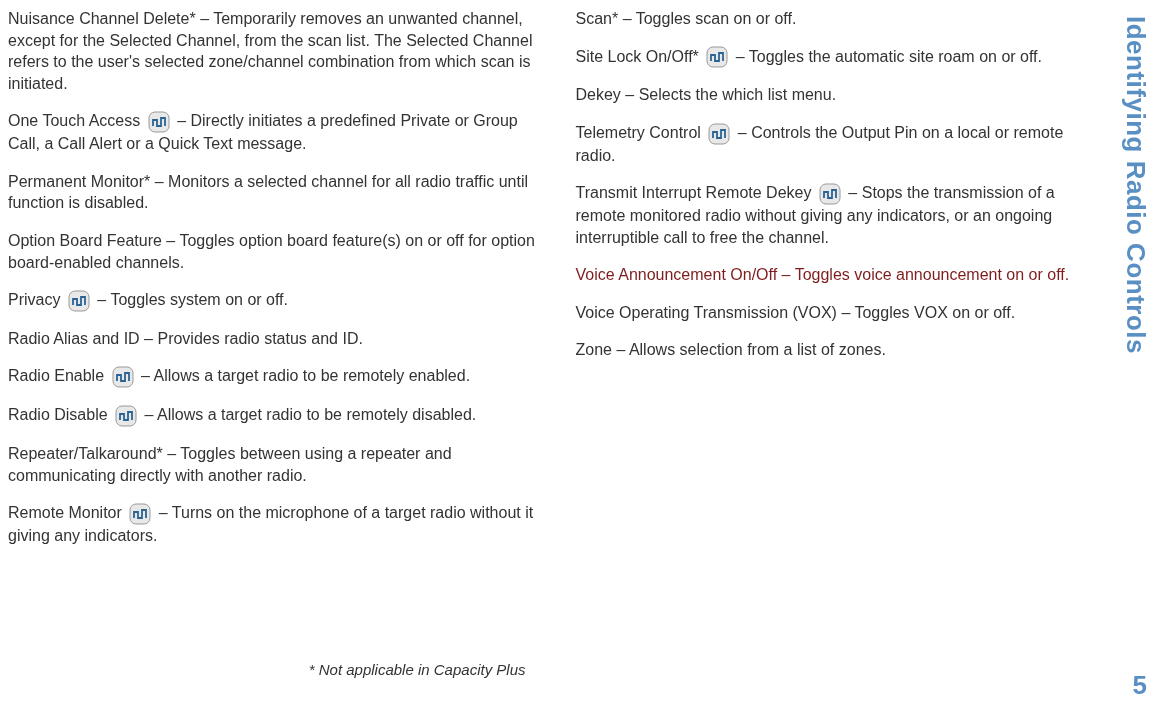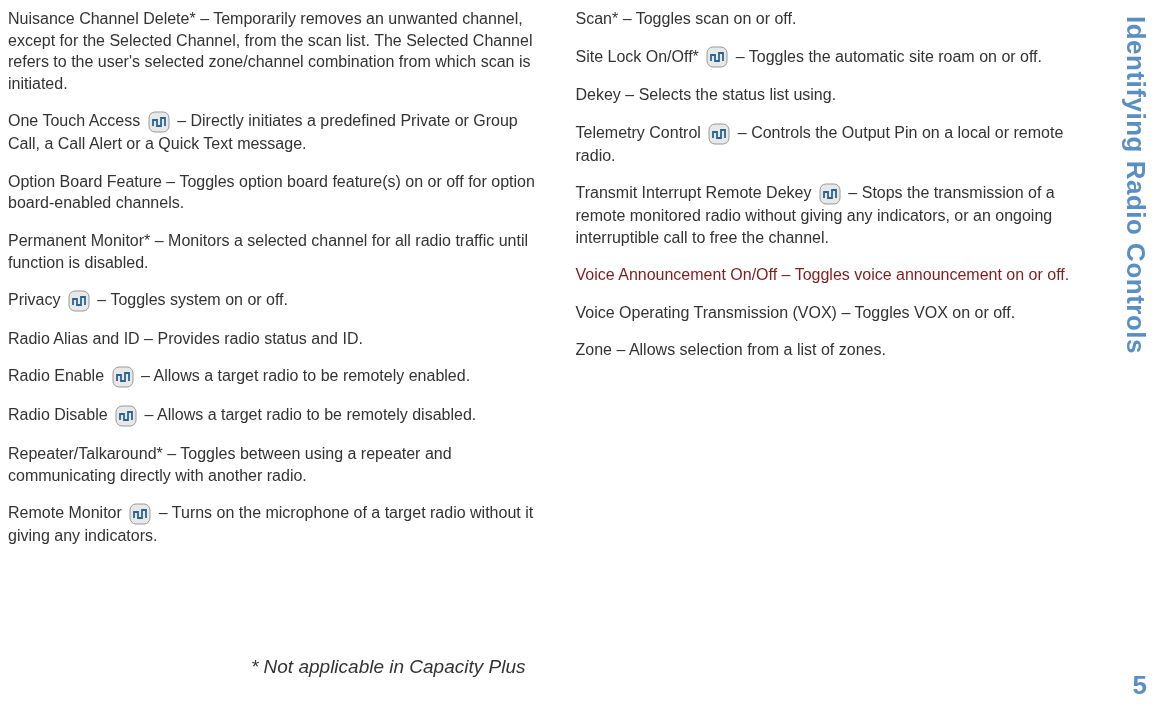--- a/index.html
+++ b/index.html
@@ -31,21 +31,21 @@
     .dash { }
     .accent { color: #7f1d1d; }
     .icon {
       display: inline-block;
       vertical-align: middle;
       margin: 0 3px;
     }
     .icon svg { display: block; }
     .footnote {
       font-style: italic;
-      font-size: 19px;
+      font-size: 15px;
       text-align: right;
       margin-top: auto;
       padding-right: 10px;
     }
     .sidebar-title {
       position: absolute;
       right: 12px;
       top: 16px;
       writing-mode: vertical-rl;
       font-size: 26px;
@@ -65,22 +65,22 @@
 </head>
 <body>
 
 <div class="columns">
   <div class="col" id="col-left">
       <div class="entry"><span class="term">Nuisance Channel Delete*</span> <span class="dash">–</span> <span>Temporarily removes an unwanted channel, except for the Selected Channel, from the scan list. The Selected Channel refers to the user's selected zone/channel combination from which scan is initiated.</span></div>
       <div class="entry"><span class="term">One Touch Access</span> <span class="icon"><svg width="22" height="22" viewBox="0 0 22 22">
             <rect x="1" y="1" width="20" height="20" rx="6" ry="6" fill="#e8e8e8" stroke="#999" stroke-width="1"></rect>
             <path d="M5 15 L5 9 L9 9 L9 15 L13 15 L13 7 L17 7 L17 15" fill="none" stroke="#2a6496" stroke-width="1.8"></path>
           </svg></span>  <span class="dash">–</span> <span>Directly initiates a predefined Private or Group Call, a Call Alert or a Quick Text message.</span></div>
+      <div class="entry"><span class="term">Permanent Monitor*</span> <span class="dash">–</span> <span>Monitors a selected channel for all radio traffic until function is disabled.</span></div>
       <div class="entry"><span class="term">Option Board Feature</span> <span class="dash">–</span> <span>Toggles option board feature(s) on or off for option board-enabled channels.</span></div>
-      <div class="entry"><span class="term">Permanent Monitor*</span> <span class="dash">–</span> <span>Monitors a selected channel for all radio traffic until function is disabled.</span></div>
       <div class="entry"><span class="term">Privacy</span> <span class="icon"><svg width="22" height="22" viewBox="0 0 22 22">
             <rect x="1" y="1" width="20" height="20" rx="6" ry="6" fill="#e8e8e8" stroke="#999" stroke-width="1"></rect>
             <path d="M5 15 L5 9 L9 9 L9 15 L13 15 L13 7 L17 7 L17 15" fill="none" stroke="#2a6496" stroke-width="1.8"></path>
           </svg></span>  <span class="dash">–</span> <span>Toggles system on or off.</span></div>
       <div class="entry"><span class="term">Radio Alias and ID</span> <span class="dash">–</span> <span>Provides radio status and ID.</span></div>
       <div class="entry"><span class="term">Radio Enable</span> <span class="icon"><svg width="22" height="22" viewBox="0 0 22 22">
             <rect x="1" y="1" width="20" height="20" rx="6" ry="6" fill="#e8e8e8" stroke="#999" stroke-width="1"></rect>
             <path d="M5 15 L5 9 L9 9 L9 15 L13 15 L13 7 L17 7 L17 15" fill="none" stroke="#2a6496" stroke-width="1.8"></path>
           </svg></span>  <span class="dash">–</span> <span>Allows a target radio to be remotely enabled.</span></div>
       <div class="entry"><span class="term">Radio Disable</span> <span class="icon"><svg width="22" height="22" viewBox="0 0 22 22">
@@ -93,21 +93,21 @@
             <path d="M5 15 L5 9 L9 9 L9 15 L13 15 L13 7 L17 7 L17 15" fill="none" stroke="#2a6496" stroke-width="1.8"></path>
           </svg></span>  <span class="dash">–</span> <span>Turns on the microphone of a target radio without it giving any indicators.</span></div>
       <div class="footnote">* Not applicable in Capacity Plus</div>
     </div>
   <div class="col" id="col-right">
       <div class="entry"><span class="term">Scan*</span> <span class="dash">–</span> <span>Toggles scan on or off.</span></div>
       <div class="entry"><span class="term">Site Lock On/Off*</span> <span class="icon"><svg width="22" height="22" viewBox="0 0 22 22">
             <rect x="1" y="1" width="20" height="20" rx="6" ry="6" fill="#e8e8e8" stroke="#999" stroke-width="1"></rect>
             <path d="M5 15 L5 9 L9 9 L9 15 L13 15 L13 7 L17 7 L17 15" fill="none" stroke="#2a6496" stroke-width="1.8"></path>
           </svg></span>  <span class="dash">–</span> <span>Toggles the automatic site roam on or off.</span></div>
-      <div class="entry"><span class="term">Dekey</span> <span class="dash">–</span> <span>Selects the status list using.</span></div>
+      <div class="entry"><span class="term">Dekey</span> <span class="dash">–</span> <span>Selects the which list menu.</span></div>
       <div class="entry"><span class="term">Telemetry Control</span> <span class="icon"><svg width="22" height="22" viewBox="0 0 22 22">
             <rect x="1" y="1" width="20" height="20" rx="6" ry="6" fill="#e8e8e8" stroke="#999" stroke-width="1"></rect>
             <path d="M5 15 L5 9 L9 9 L9 15 L13 15 L13 7 L17 7 L17 15" fill="none" stroke="#2a6496" stroke-width="1.8"></path>
           </svg></span>  <span class="dash">–</span> <span>Controls the Output Pin on a local or remote radio.</span></div>
       <div class="entry"><span class="term">Transmit Interrupt Remote Dekey</span> <span class="icon"><svg width="22" height="22" viewBox="0 0 22 22">
             <rect x="1" y="1" width="20" height="20" rx="6" ry="6" fill="#e8e8e8" stroke="#999" stroke-width="1"></rect>
             <path d="M5 15 L5 9 L9 9 L9 15 L13 15 L13 7 L17 7 L17 15" fill="none" stroke="#2a6496" stroke-width="1.8"></path>
           </svg></span>  <span class="dash">–</span> <span>Stops the transmission of a remote monitored radio without giving any indicators, or an ongoing interruptible call to free the channel.</span></div>
       <div class="entry accent"><span class="term">Voice Announcement On/Off</span> <span class="dash">–</span> <span>Toggles voice announcement on or off.</span></div>
       <div class="entry"><span class="term">Voice Operating Transmission (VOX)</span> <span class="dash">–</span> <span>Toggles VOX on or off.</span></div>

